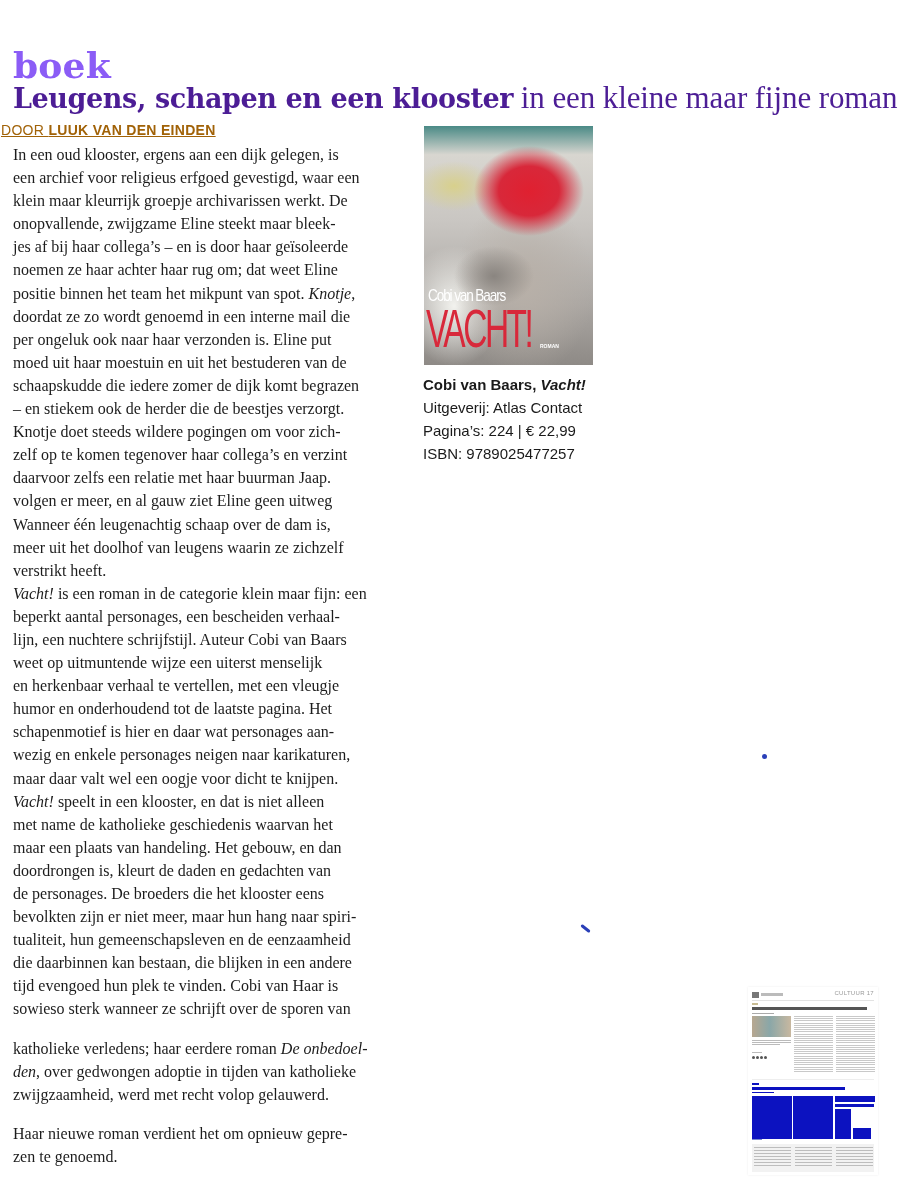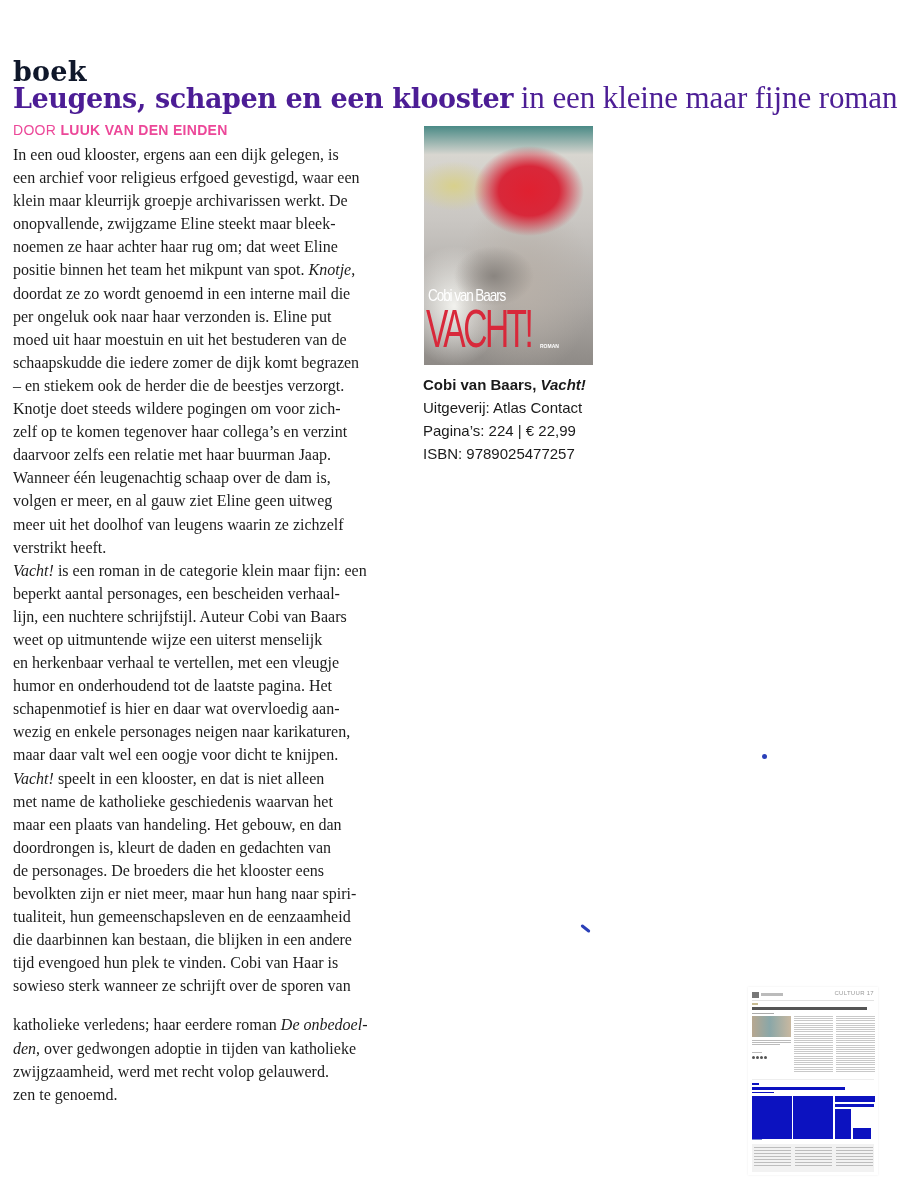--- a/index.html
+++ b/index.html
@@ -1,30 +1,30 @@
 <!DOCTYPE html>
 <html><head>
   <meta charset="utf-8">
   <style>
     html, body { margin: 0; padding: 0; background: #ffffff; }
     body { width: 905px; height: 1195px; position: relative; overflow: hidden; color: #1a1a1a; }
     .section-label {
-      position: absolute; left: 13px; top: 56px;
-      font-family: "DejaVu Serif", serif; font-weight: bold; font-size: 27px;
-      color: #0f172a; letter-spacing: 0.2px; margin: 0;
+      position: absolute; left: 13px; top: 44px;
+      font-family: "DejaVu Serif", serif; font-weight: bold; font-size: 36px;
+      color: #8b5cf6; letter-spacing: 0.2px; margin: 0;
     }
     .headline {
       position: absolute; left: 13px; top: 80px; white-space: nowrap;
       font-family: "Liberation Serif", serif; font-size: 31px; color: #4c1d95; margin: 0; font-weight: normal;
       letter-spacing: -0.1px;
     }
     .headline b { font-family: "DejaVu Serif", serif; font-weight: bold; font-size: 27px; letter-spacing: -0.4px; }
     .byline {
-      position: absolute; left: 13px; top: 122px;
-      font-family: "Liberation Sans", sans-serif; font-size: 14px; letter-spacing: 0.3px; color: #ec4899;
+      position: absolute; left: 1px; top: 122px;
+      font-family: "Liberation Sans", sans-serif; font-size: 14px; letter-spacing: 0.3px; color: #a16207; text-decoration: underline;
     }
     .byline .by-name { font-weight: bold; }
     .body-text {
       position: absolute; left: 13px; top: 143px; width: 402px;
       font-family: "Liberation Serif", serif; font-size: 16px; line-height: 23.1px; color: #1c1c1c;
     }
     .body-text .line { display: block; white-space: nowrap; }
     .body-text .gap { margin-top: 16px; }
     .cover {
       position: absolute; left: 424px; top: 126px; width: 169px; height: 239px; overflow: hidden;
@@ -90,56 +90,58 @@
   <h2 class="section-label">boek</h2>
   <h1 class="headline"><b>Leugens, schapen en een klooster</b><span> in een kleine maar fijne roman</span></h1>
   <div class="byline">
     <span>DOOR </span><span class="by-name">LUUK VAN DEN EINDEN</span>
   </div>
   <div class="body-text" id="body-text">
       <span class="line"><span>In een oud klooster, ergens aan een dijk gelegen, is</span></span>
       <span class="line"><span>een archief voor religieus erfgoed gevestigd, waar een</span></span>
       <span class="line"><span>klein maar kleurrijk groepje archivarissen werkt. De</span></span>
       <span class="line"><span>onopvallende, zwijgzame Eline steekt maar bleek-</span></span>
+      <span class="line"><span>jes af bij haar collega’s – en is door haar geïsoleerde</span></span>
       <span class="line"><span>noemen ze haar achter haar rug om; dat weet Eline</span></span>
       <span class="line"><span>positie binnen het team het mikpunt van spot. </span><i>Knotje</i><span>,</span></span>
       <span class="line"><span>doordat ze zo wordt genoemd in een interne mail die</span></span>
       <span class="line"><span>per ongeluk ook naar haar verzonden is. Eline put</span></span>
       <span class="line"><span>moed uit haar moestuin en uit het bestuderen van de</span></span>
       <span class="line"><span>schaapskudde die iedere zomer de dijk komt begrazen</span></span>
       <span class="line"><span>– en stiekem ook de herder die de beestjes verzorgt.</span></span>
       <span class="line"><span>Knotje doet steeds wildere pogingen om voor zich-</span></span>
       <span class="line"><span>zelf op te komen tegenover haar collega’s en verzint</span></span>
       <span class="line"><span>daarvoor zelfs een relatie met haar buurman Jaap.</span></span>
+      <span class="line"><span>volgen er meer, en al gauw ziet Eline geen uitweg</span></span>
       <span class="line"><span>Wanneer één leugenachtig schaap over de dam is,</span></span>
-      <span class="line"><span>volgen er meer, en al gauw ziet Eline geen uitweg</span></span>
       <span class="line"><span>meer uit het doolhof van leugens waarin ze zichzelf</span></span>
       <span class="line"><span>verstrikt heeft.</span></span>
       <span class="line"><i>Vacht!</i><span> is een roman in de categorie klein maar fijn: een</span></span>
       <span class="line"><span>beperkt aantal personages, een bescheiden verhaal-</span></span>
       <span class="line"><span>lijn, een nuchtere schrijfstijl. Auteur Cobi van Baars</span></span>
       <span class="line"><span>weet op uitmuntende wijze een uiterst menselijk</span></span>
       <span class="line"><span>en herkenbaar verhaal te vertellen, met een vleugje</span></span>
       <span class="line"><span>humor en onderhoudend tot de laatste pagina. Het</span></span>
-      <span class="line"><span>schapenmotief is hier en daar wat overvloedig aan-</span></span>
+      <span class="line"><span>schapenmotief is hier en daar wat personages aan-</span></span>
       <span class="line"><span>wezig en enkele personages neigen naar karikaturen,</span></span>
       <span class="line"><span>maar daar valt wel een oogje voor dicht te knijpen.</span></span>
       <span class="line"><i>Vacht!</i><span> speelt in een klooster, en dat is niet alleen</span></span>
       <span class="line"><span>met name de katholieke geschiedenis waarvan het</span></span>
       <span class="line"><span>maar een plaats van handeling. Het gebouw, en dan</span></span>
       <span class="line"><span>doordrongen is, kleurt de daden en gedachten van</span></span>
       <span class="line"><span>de personages. De broeders die het klooster eens</span></span>
       <span class="line"><span>bevolkten zijn er niet meer, maar hun hang naar spiri-</span></span>
       <span class="line"><span>tualiteit, hun gemeenschapsleven en de eenzaamheid</span></span>
       <span class="line"><span>die daarbinnen kan bestaan, die blijken in een andere</span></span>
       <span class="line"><span>tijd evengoed hun plek te vinden. Cobi van Haar is</span></span>
       <span class="line"><span>sowieso sterk wanneer ze schrijft over de sporen van</span></span>
       <span class="line gap"><span>katholieke verledens; haar eerdere roman </span><i>De onbedoel-</i></span>
       <span class="line"><i>den</i><span>, over gedwongen adoptie in tijden van katholieke</span></span>
       <span class="line"><span>zwijgzaamheid, werd met recht volop gelauwerd.</span></span>
+      <span class="line gap"><span>Haar nieuwe roman verdient het om opnieuw gepre-</span></span>
       <span class="line"><span>zen te genoemd.</span></span>
     </div>
 </div>
 
 <div class="cover">
   <div class="cover-author">Cobi van Baars</div>
   <div class="cover-title">VACHT!</div>
   <div class="cover-badge">ROMAN</div>
 </div>
 

